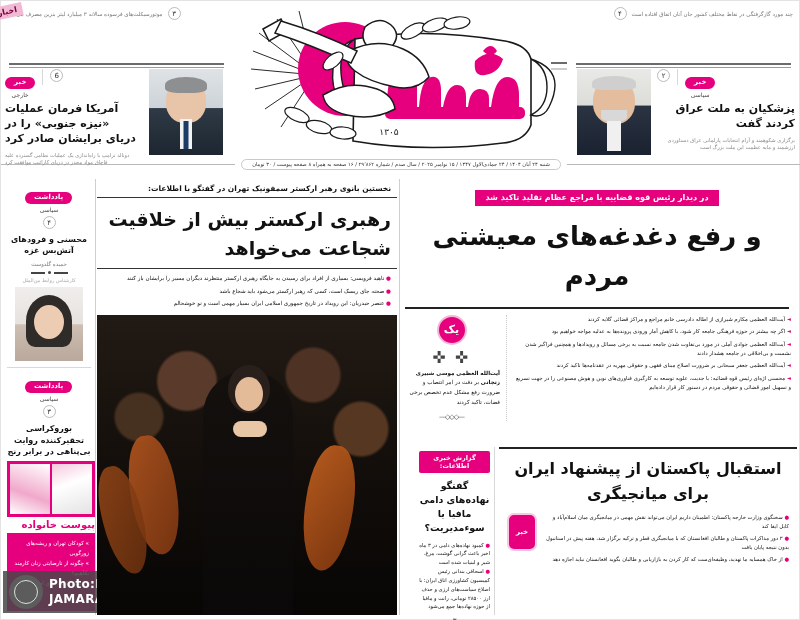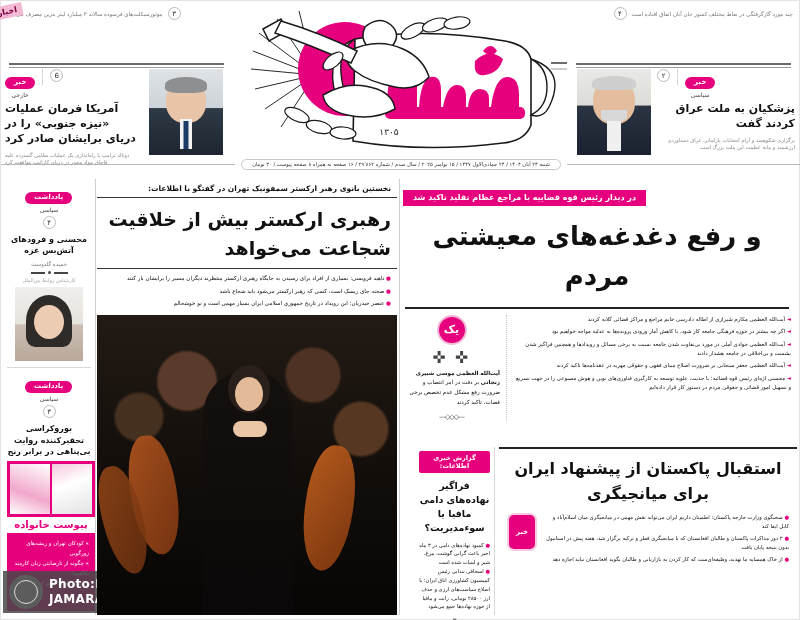--- a/index.html
+++ b/index.html
@@ -143,21 +143,21 @@
 
   
   .family-box {
     position: absolute; bottom: 4px; left: 4px; width: 88px; height: 150px;
     background: #e6007e; color: #fff; overflow: hidden;
   }
   .family-thumbs { height: 56px; display:flex; gap:2px; padding:3px; }
   .family-thumbs div { flex:1; background:#f2f2f2; }
   .family-title {
     background:#fff; color:#e6007e; font-size:10px; font-weight:bold;
-    text-align:center; padding:2px 0 3px; letter-spacing:1px;
+    text-align:right; padding:2px 0 3px; letter-spacing:1px;
   }
   .family-list { font-size:5.5px; line-height:1.8; padding:6px 6px 0; text-align:right; }
 
   .watermark {
     position: absolute; bottom: 2px; left: 0; width: 190px; height: 42px;
     background: rgba(70,70,70,.85); color: #fff;
     display:flex; align-items:center; gap:6px; padding-left:6px;
     direction: ltr;
   }
   .wm-logo { width: 34px; height: 34px; border-radius:50%; background:#5c5c5c; position:relative; }
@@ -184,21 +184,21 @@
   .ctr-bullets .bl { color:#e6007e; font-weight:bold; }
   .ctr-photo {
     position:absolute; bottom:0; left:0; width:300px; height:300px;
     background:#1b1b1b; overflow:hidden;
   }
 
   
   .right-col {
     position: absolute; top: 178px; right: 2px; width: 400px; height: 436px;
   }
-  .lead-kicker-row { padding: 6px 6px 0; text-align: left; }
+  .lead-kicker-row { padding: 6px 6px 0; text-align: center; }
   .lead-kicker {
     display:inline-block; background:#e6007e; color:#fff;
     font-size: 8px; font-weight: bold; padding: 3px 10px 4px;
   }
   .lead-head {
     font-size: 26px; font-weight: bold; text-align: center;
     line-height: 1.55; padding: 10px 30px 8px;
   }
   .lead-rule { border-top: 2px solid #222; margin: 2px 8px 0; }
 
@@ -536,21 +536,21 @@
           <p><span class="bl">●</span> <span>۳ دور مذاکرات پاکستان و طالبان افغانستان که با میانجیگری قطر و ترکیه برگزار شد، هفته پیش در استانبول بدون نتیجه پایان یافت</span></p>
           <p><span class="bl">●</span> <span>از خاک همسایه ما تهدید، وظیفه‌ای‌ست که کار کردن به بازاریابی و طالبان بگوید افغانستان نباید اجازه دهد</span></p>
         </div>
         <div class="pak-badge">خبر</div>
       </div>
     </div>
 
     <div class="report">
       <div class="report-hdr">گزارش خبری اطلاعات:</div>
       <div class="report-title">
-        <div>فراگیر</div>
+        <div>گفتگو</div>
         <div>نهاده‌های دامی</div>
         <div>مافیا یا سوءمدیریت؟</div>
       </div>
       <div class="report-bullets">
         <p><span class="bl">●</span> <span>کمبود نهاده‌های دامی در ۳ ماه اخیر باعث گرانی گوشت، مرغ، شیر و لبنیات شده است</span></p>
         <p><span class="bl">●</span> <span>اسحاقی بندانی رئیس کمیسیون کشاورزی اتاق ایران: با اصلاح سیاست‌های ارزی و حذف ارز ۲۸۵۰۰ تومانی، رانت و مافیا از حوزه نهاده‌ها جمع می‌شود</span></p>
       </div>
       <div class="report-foot">
         <i></i>
           <span>۳</span>

